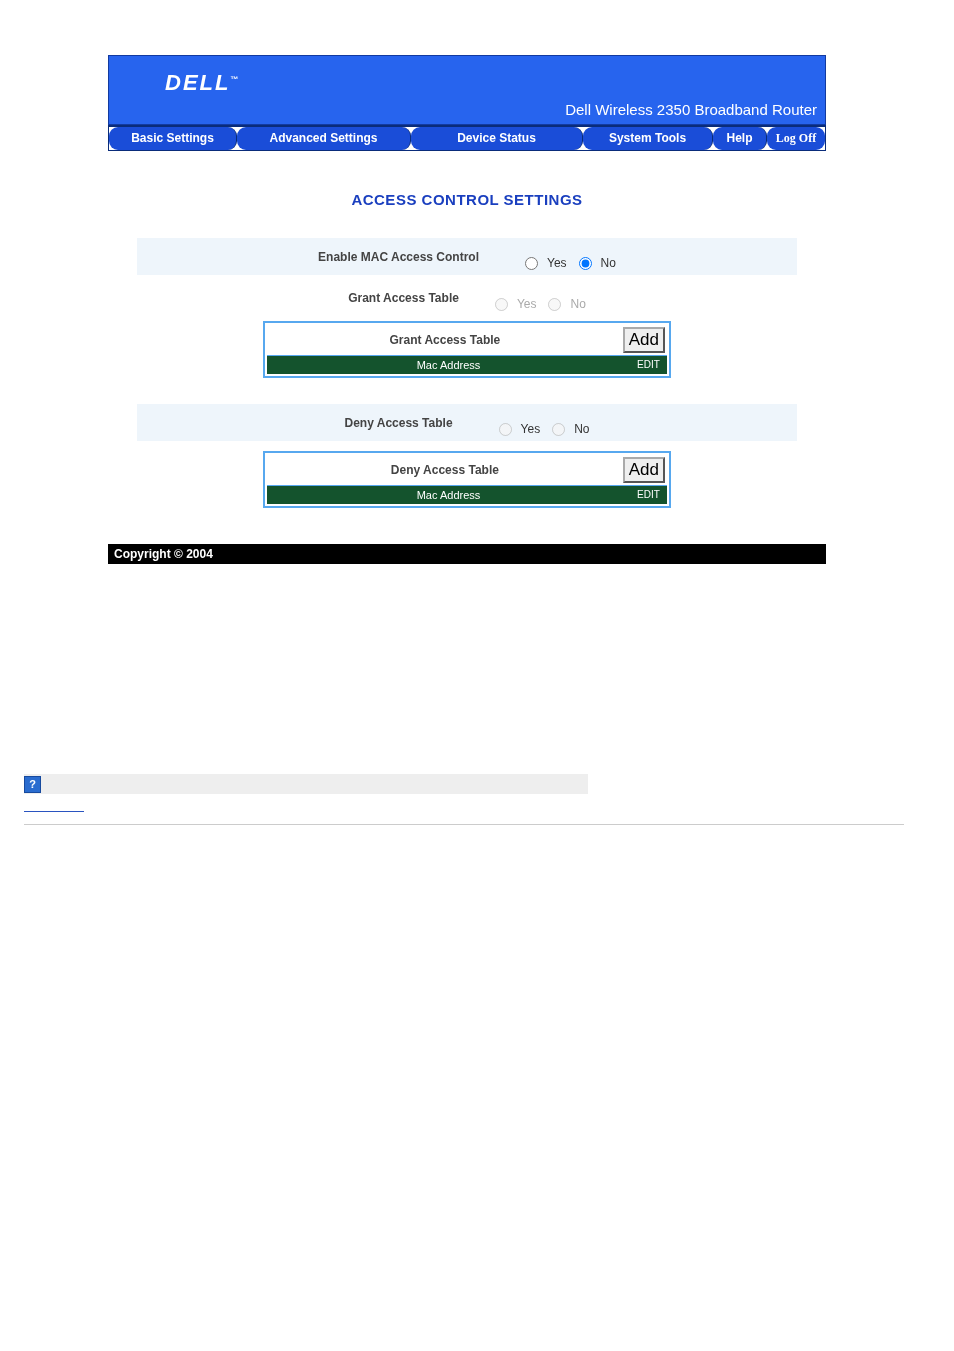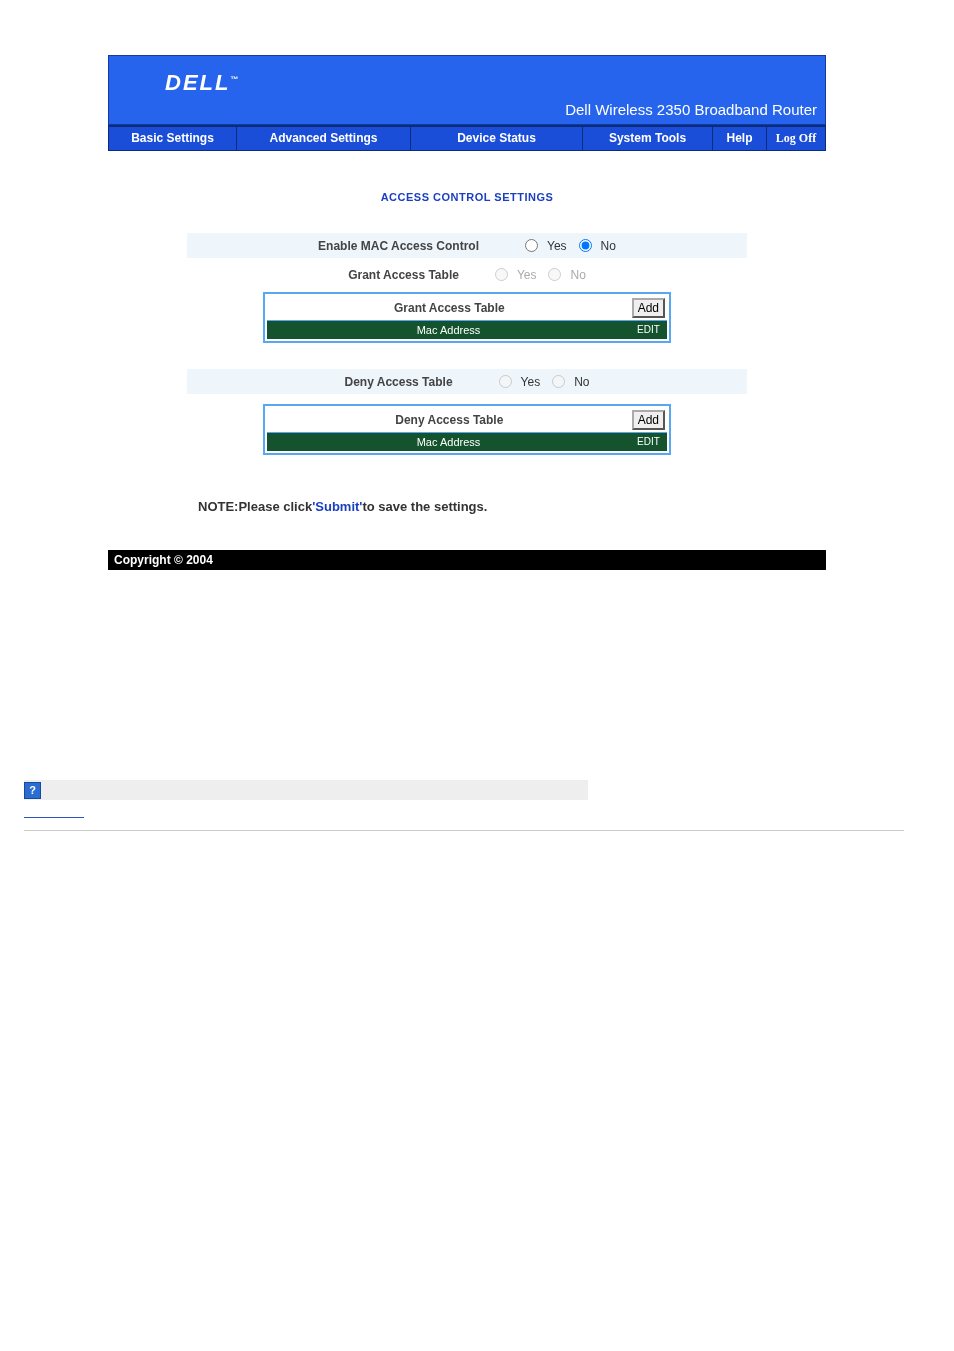--- a/index.html
+++ b/index.html
@@ -55,59 +55,61 @@
       background: #1a4dd8;
       color: #fff;
       font-size: 12px;
       font-weight: bold;
       text-align: center;
       padding: 4px 0;
       border-right: 1px solid #0a2c7a;
       flex-shrink: 0;
       box-sizing: border-box;
       cursor: pointer;
+      border-radius: 9px;
     }
     .nav-item:last-child { border-right: none; }
     .nav-basic   { width: 128px; }
     .nav-adv     { width: 174px; }
     .nav-status  { width: 172px; }
     .nav-tools   { width: 130px; }
     .nav-help    { width: 54px; }
     .nav-logoff  { width: 58px; flex-grow:1;font-family:Liberation Serif, serif;}
     .page-title {
       text-align: center;
       color: #1a3fbf;
       font-weight: bold;
-      font-size: 11px;
+      font-size: 15px;
       margin-top: 40px;
       letter-spacing: 0.5px;
     }
     .settings-bar {
       background: #eef5fb;
-      width: 560px;
+      width: 660px;
       margin: 30px auto 0 auto;
       padding: 6px 0 5px 0;
       font-size: 12px;
       display: flex;
       align-items: center;
       justify-content: center;
       gap: 16px;
     }
     .settings-bar .label {
       font-weight: bold;
       color: #444;
       text-align: right;
       margin-right: 24px;
     }
     .radio-group {
       display: flex;
-      align-items: flex-start;
+      align-items: center;
       gap: 6px;
       font-size: 12px;
       color: #333;
+      margin-top: 12px;
     }
     .radio-group input[type=radio] {
       margin: 0 3px 0 6px;
     }
     .sub-label-row {
       display: flex;
       align-items: center;
       justify-content: center;
       margin-top: 10px;
       font-size: 12px;
@@ -136,21 +138,21 @@
       text-align: center;
       font-size: 12px;
       font-weight: bold;
       color: #444;
       padding: 5px 0;
     }
     .add-btn {
       border: 2px outset #aaa;
       background: #efefef;
       font-family: Arial;
-      font-size: 12px;
+      font-size: 17px;
       padding: 1px 4px;
       margin: 2px 2px 2px 0;
       cursor: pointer;
     }
     .table-header-row {
       display: flex;
       background: #14532d;
       color: #fff;
       font-size: 11px;
       text-align: center;
@@ -298,23 +300,20 @@
       <span class="table-title">Deny Access Table</span>
       <button class="add-btn">Add</button>
     </div>
     <div class="table-header-row">
       <div class="mac-header">Mac Address</div>
       <div class="edit-header">EDIT</div>
     </div>
   </div>
 
 
-  <div class="note">
-    <b><span>NOTE:Please click</span></b><span class="note-submit">'Submit'</span><b><span>to save the settings.</span></b>
-  </div>
 
   <div class="footer">Copyright © 2004</div>
 
 </div>
 
 <div class="bottom-strip">
   <div class="gray-bar">
     <span class="q-icon">?</span>
   </div>
   <span class="blue-link"></span>

